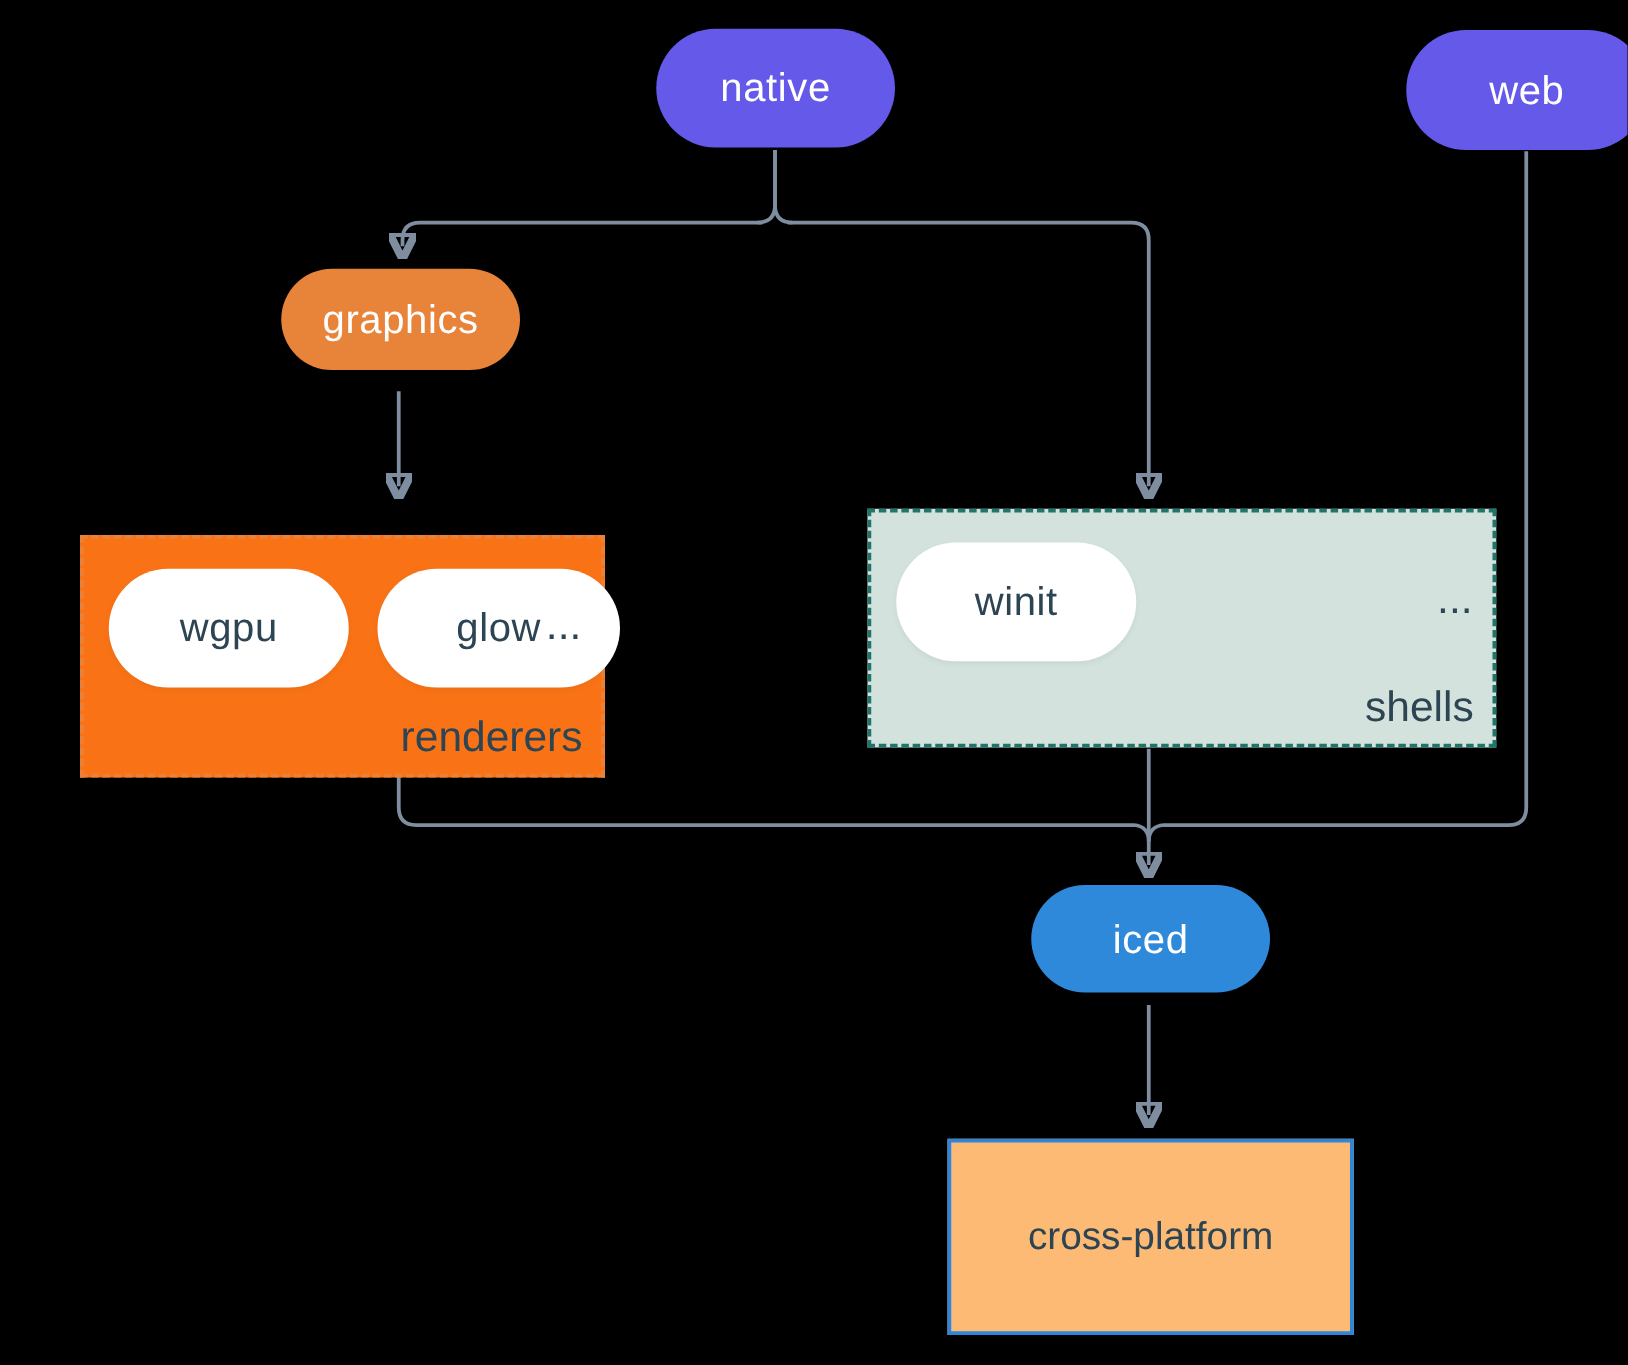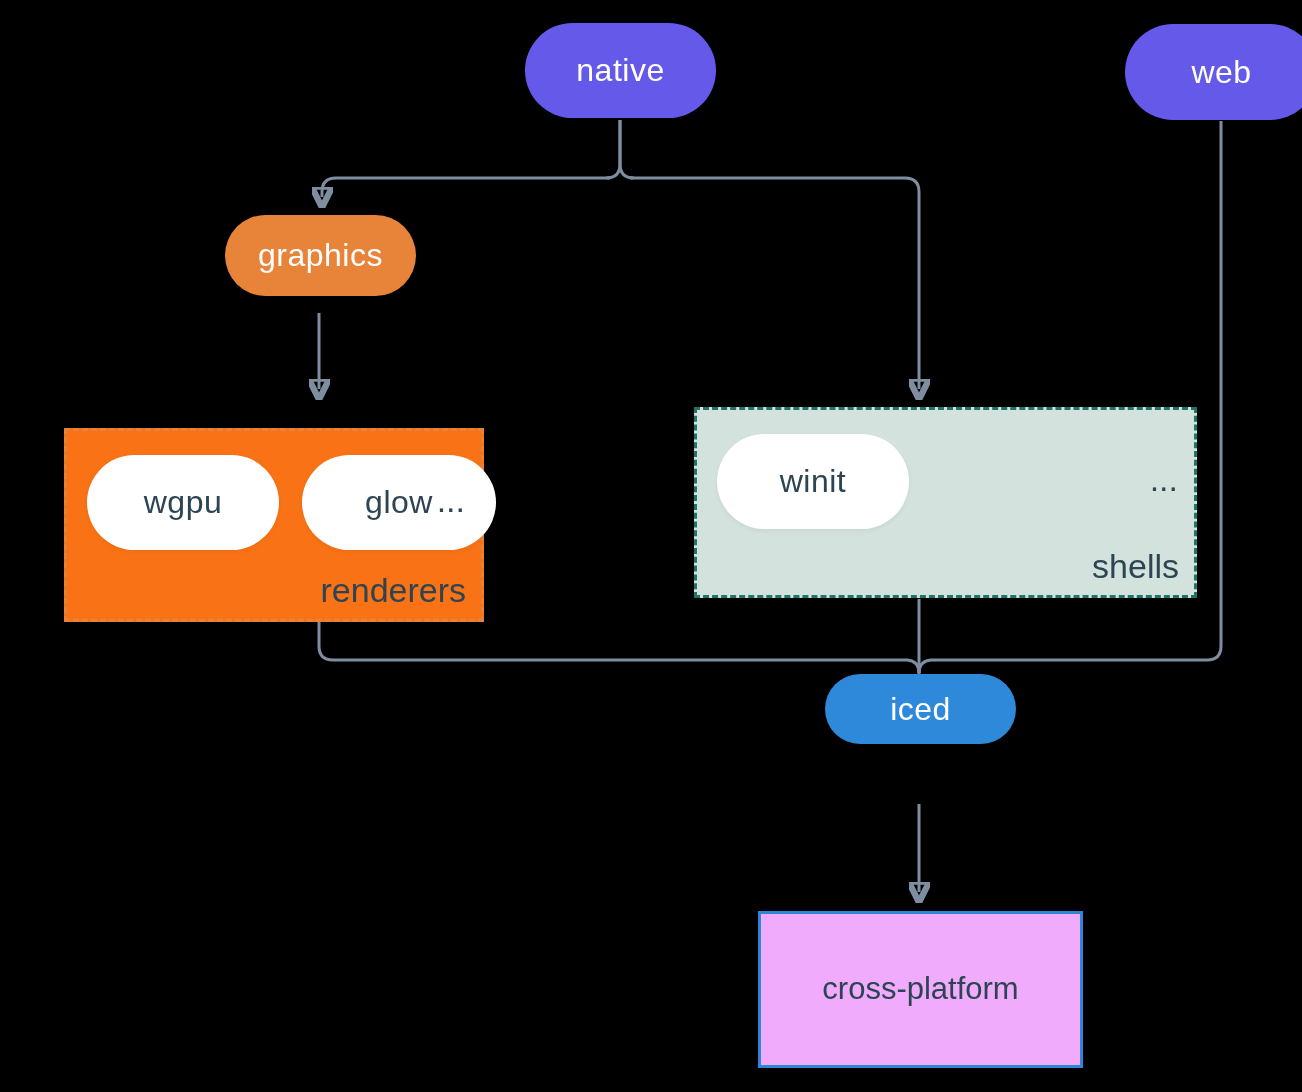--- a/index.html
+++ b/index.html
@@ -35,21 +35,21 @@
     letter-spacing: 0.5px;
   }
   .pill-purple { background: #6459e8; color: #ffffff; }
   .pill-orange { background: #e8833a; color: #ffffff; }
   .pill-blue   { background: #2e89db; color: #ffffff; }
   .pill-white  { background: #ffffff; color: #2d4452; box-shadow: 0 2px 5px rgba(0,0,0,0.05); }
 
   .node-native   { left: 487px; top: 23px;  width: 191px; height: 95px; }
   .node-web      { left: 1087px; top: 24px; width: 193px; height: 96px; text-align: center; }
   .node-graphics { left: 187px; top: 215px; width: 191px; height: 81px; }
-  .node-iced     { left: 787px; top: 674px; width: 191px; height: 70px; }
+  .node-iced     { left: 787px; top: 708px; width: 191px; height: 86px; }
 
   .group {
     position: absolute;
     box-sizing: border-box;
   }
   .group-renderers {
     left: 26px; top: 428px; width: 420px; height: 194px;
     background: #f97316;
     border: 3px dashed #e8823a;
   }
@@ -69,21 +69,21 @@
   .group-label {
     position: absolute;
     right: 15px; bottom: 9px;
     font-size: 34px;
     color: #2d4452;
   }
   .app-box {
     position: absolute;
     left: 720px; top: 911px; width: 325px; height: 157px;
     box-sizing: border-box;
-    background: #f0abfc;
+    background: #fdba74;
     border: 3px solid #2e86db;
     display: flex;
     flex-direction: column;
     align-items: center;
     justify-content: center;
     font-size: 31px;
     line-height: 1.5;
     color: #2d4452;
     text-align: center;
   }

